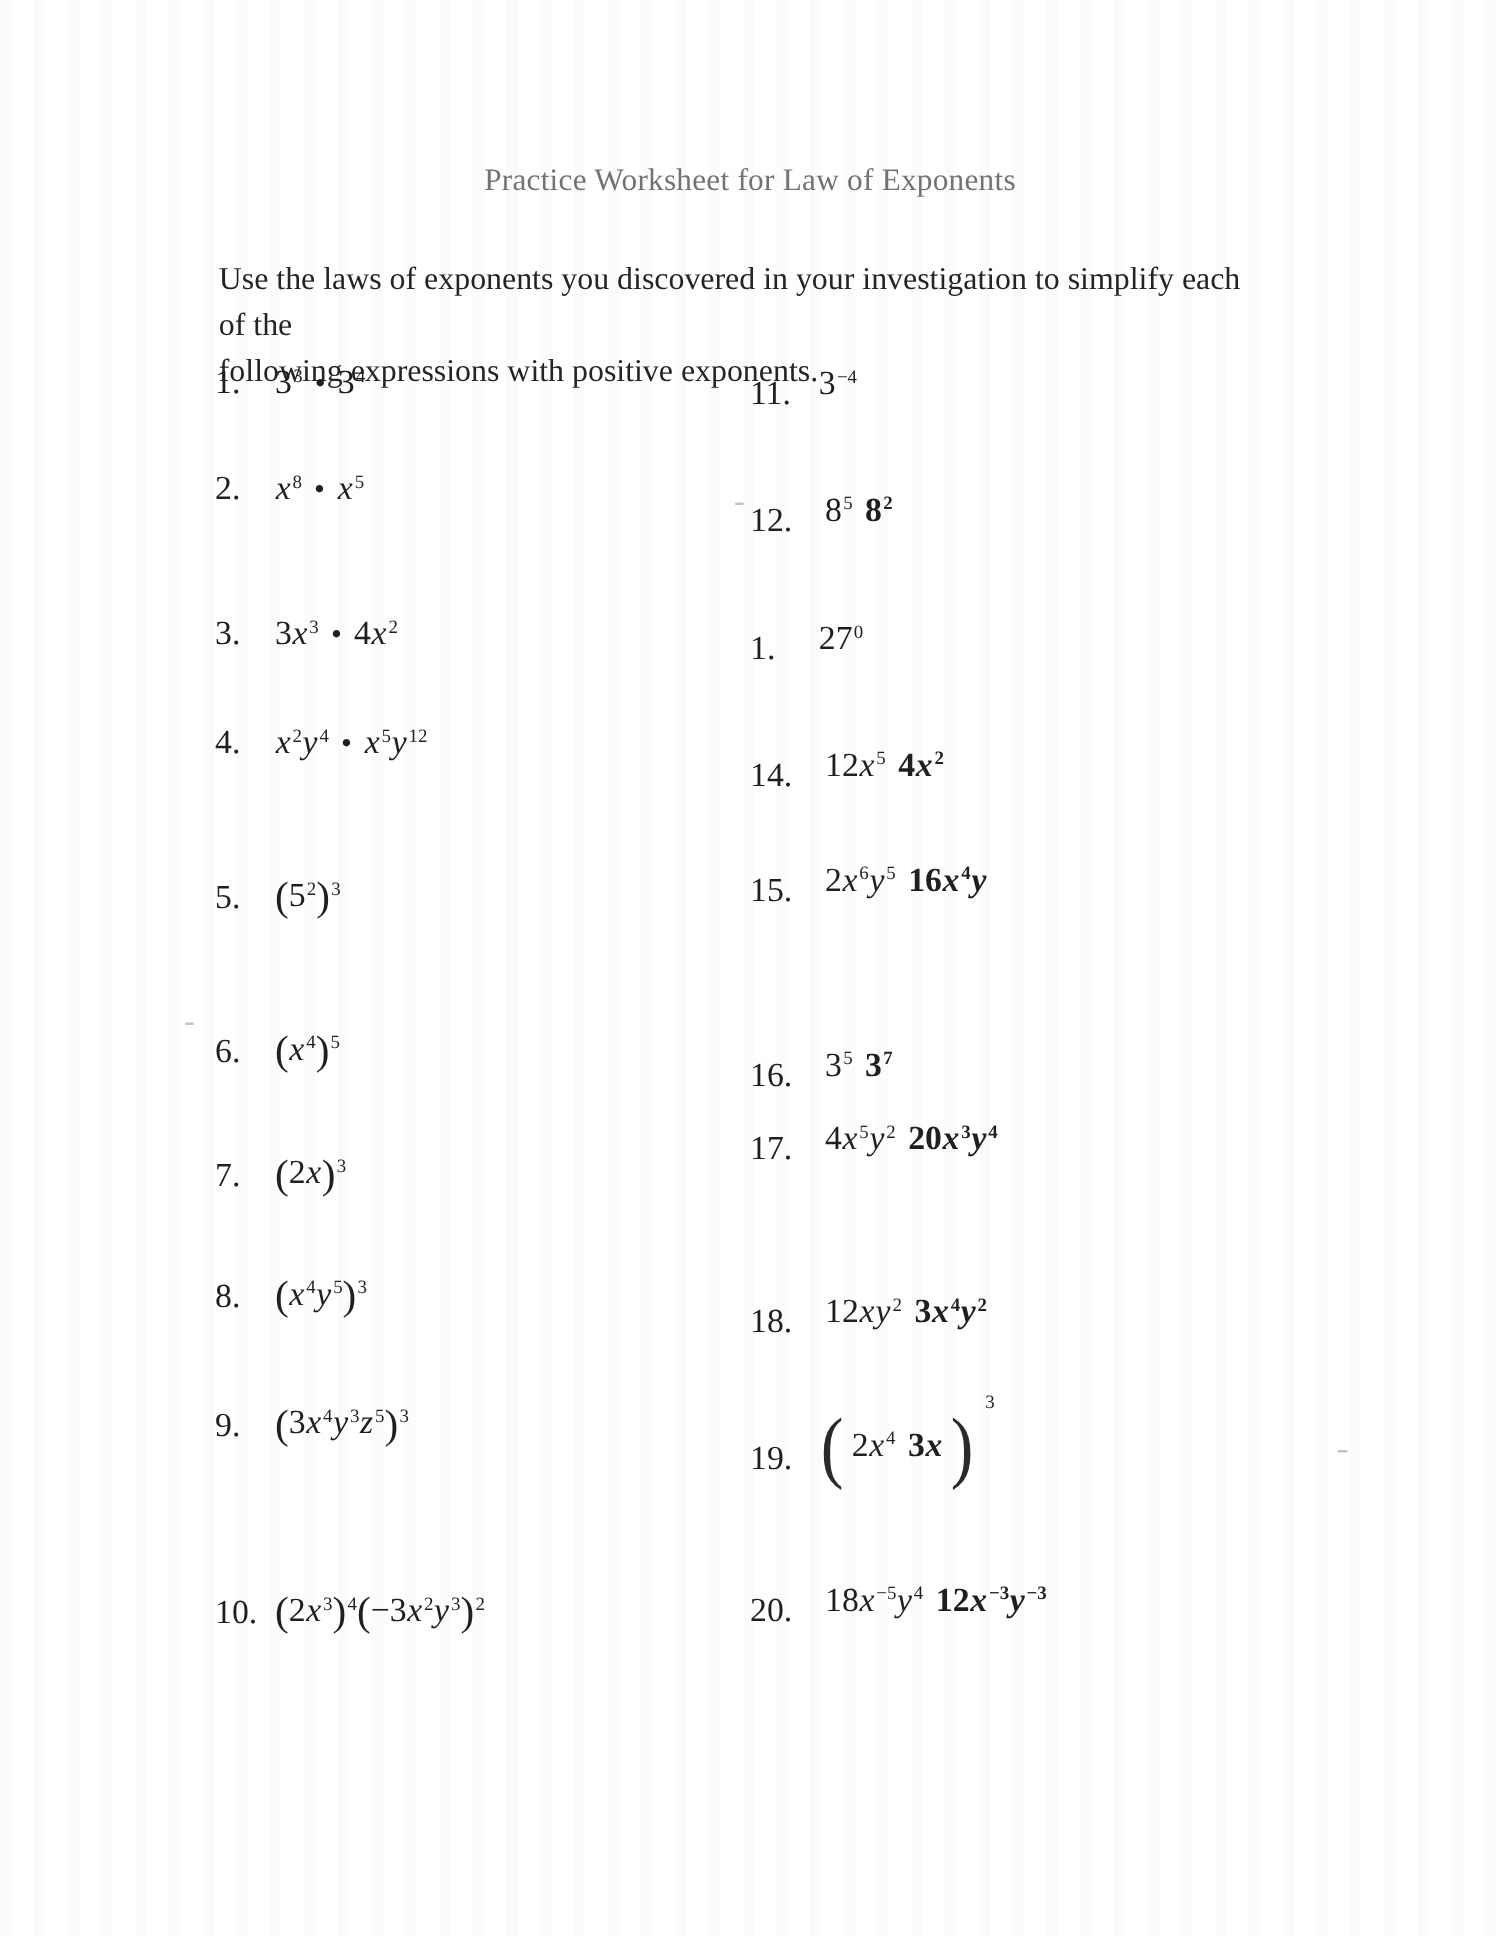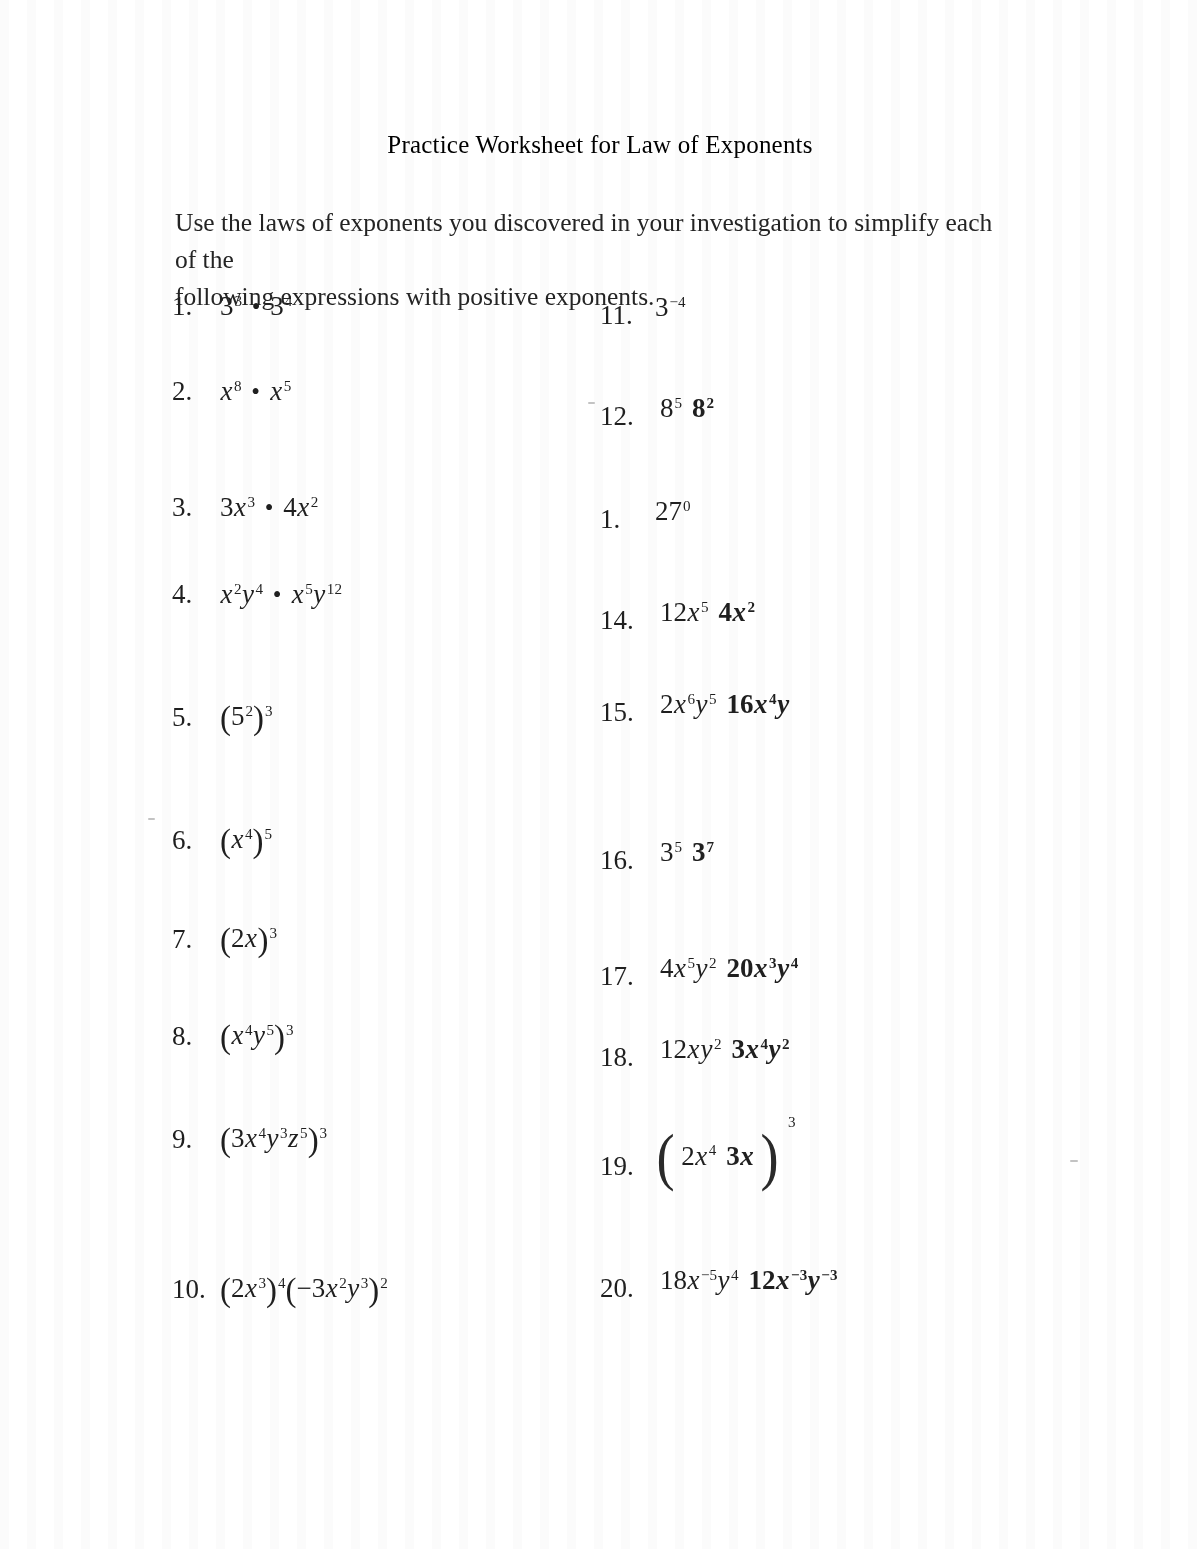--- a/index.html
+++ b/index.html
@@ -15,21 +15,21 @@
   .scan-stripes{
     position:absolute;inset:0;pointer-events:none;
     background:repeating-linear-gradient(90deg,
       rgba(0,0,0,0.016) 0px, rgba(0,0,0,0.016) 9px,
       rgba(0,0,0,0.0) 9px, rgba(0,0,0,0.0) 27px);
   }
   .speck{position:absolute;background:rgba(40,40,40,0.28);border-radius:1px;}
   .title{
     position:absolute;top:131px;left:0;width:100%;
     text-align:center;font-size:25px;font-weight:normal;margin:0;
-    color:#000000;letter-spacing:0.2px;
+    color:#737373;letter-spacing:0.2px;
   }
   .instructions{
     position:absolute;top:204px;left:175px;width:840px;
     font-size:25.5px;line-height:37px;color:#242424;
   }
   .prob{
     position:absolute;transform:translateY(-50%);
     display:flex;align-items:center;white-space:nowrap;
     font-size:27px;color:#1f1f1f;
   }
@@ -143,21 +143,21 @@
           </span></span>
       </div>
       <div class="prob" style="top: 852px; left: 600px;">
         <span class="plabel">16.</span>
         <span class="pexpr"><span class="frac">
             <span class="num">3<sup>5</sup></span>
             <span class="fbar"></span>
             <span class="den">3<sup>7</sup></span>
           </span></span>
       </div>
-      <div class="prob" style="top: 968px; left: 600px;">
+      <div class="prob" style="top: 911px; left: 600px;">
         <span class="plabel">17.</span>
         <span class="pexpr"><span class="frac">
             <span class="num">4<i>x</i><sup>5</sup><i>y</i><sup>2</sup></span>
             <span class="fbar"></span>
             <span class="den">20<i>x</i><sup>3</sup><i>y</i><sup>4</sup></span>
           </span></span>
       </div>
       <div class="prob" style="top: 1049px; left: 600px;">
         <span class="plabel">18.</span>
         <span class="pexpr"><span class="frac">

